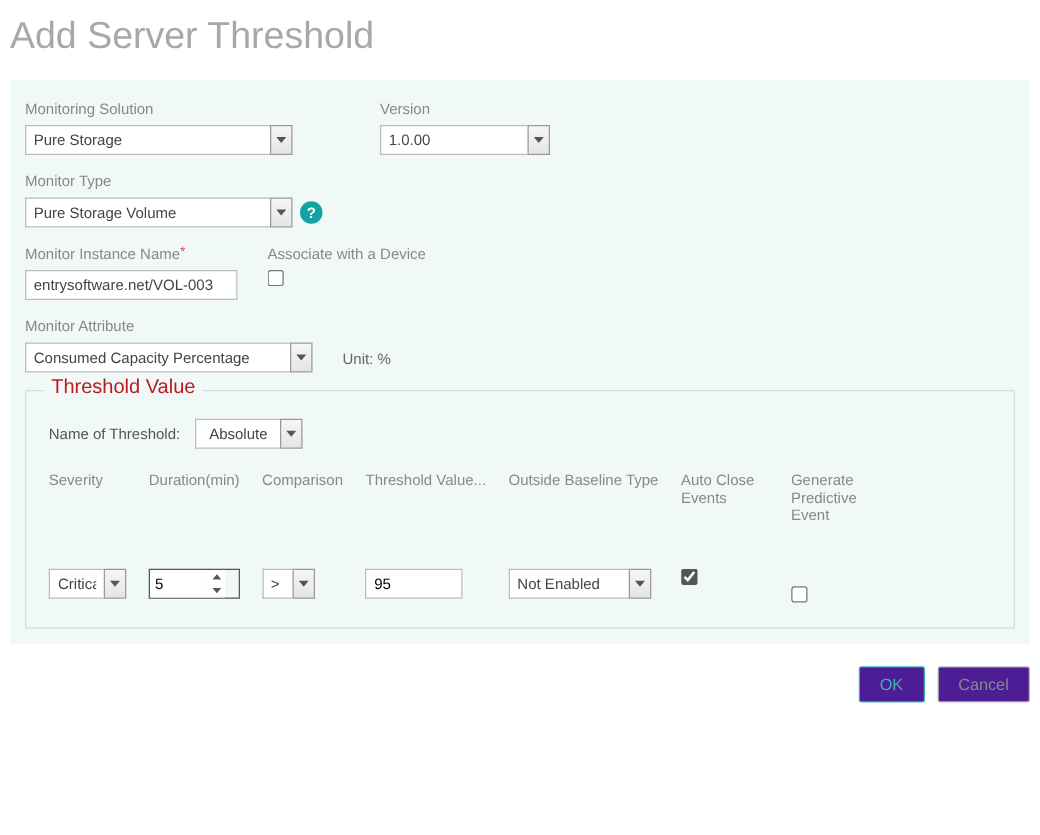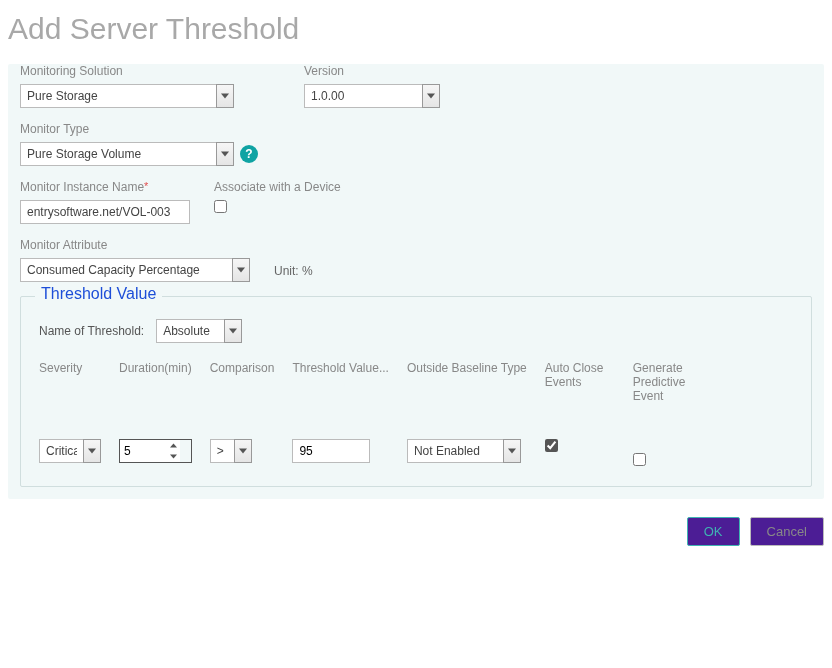--- a/index.html
+++ b/index.html
@@ -13,21 +13,21 @@
   padding: 8px;
 }
 .page-title {
   font-size: 30px;
   font-weight: 300;
   color: #a8a8a8;
   margin: 4px 0 18px 0;
 }
 .panel {
   background: #f1f8f8;
-  padding: 0 12px 12px 12px;
+  padding: 16px 12px 12px 12px;
   border-radius: 2px;
 }
 .row {
   display: flex;
   gap: 24px;
   margin-bottom: 14px;
   align-items: flex-start;
 }
 .field { display: flex; flex-direction: column; }
 .field-label {
@@ -95,21 +95,21 @@
   margin-top: 8px;
   position: relative;
 }
 .legend {
   position: absolute;
   top: -12px;
   left: 14px;
   background: #f1f8f8;
   padding: 0 6px;
   font-size: 16px;
-  color: #1d4ed8;
+  color: #b91c1c;
 }
 .thresh-row1 { display:flex; align-items:center; gap:12px; margin-bottom:18px; }
 .cols { display:flex; gap:18px; align-items:flex-start; }
 .col { display:flex; flex-direction:column;gap:36px; }
 .col .col-lbl { color:#888; font-size:12px; margin-bottom:14px; min-height:28px; }
 .spinner-wrap { display:flex; border:1px solid #555; height:24px; }
 .spinner-wrap input.spin-text { border:none; width:46px; padding:2px 4px; font-size:12px; }
 .spinner-btns { display:flex; flex-direction:column; width:14px; }
 .spinner-btns div { flex:1; display:flex; align-items:center; justify-content:center; background:#fff; }
 .spinner-btns svg { width:7px; height:5px; }
@@ -210,21 +210,21 @@
       <span>%</span>
     </div>
   </div>
 
   <div class="fieldset">
     <div class="legend">Threshold Value</div>
 
     <div class="thresh-row1">
       <span>Name of Threshold:</span>
       <div class="select-wrap">
-        <input class="sel-text" style="width: 68px;" readonly="" value="Absolute">
+        <input class="sel-text" style="width: 68px; text-align: center;" readonly="" value="Absolute">
         <div class="sel-btn">
           <svg viewBox="0 0 10 6">
               <path d="M0 0 L10 0 L5 6 Z" fill="#555"></path>
             </svg>
         </div>
       </div>
     </div>
 
     <div class="cols">
       <div class="col">

